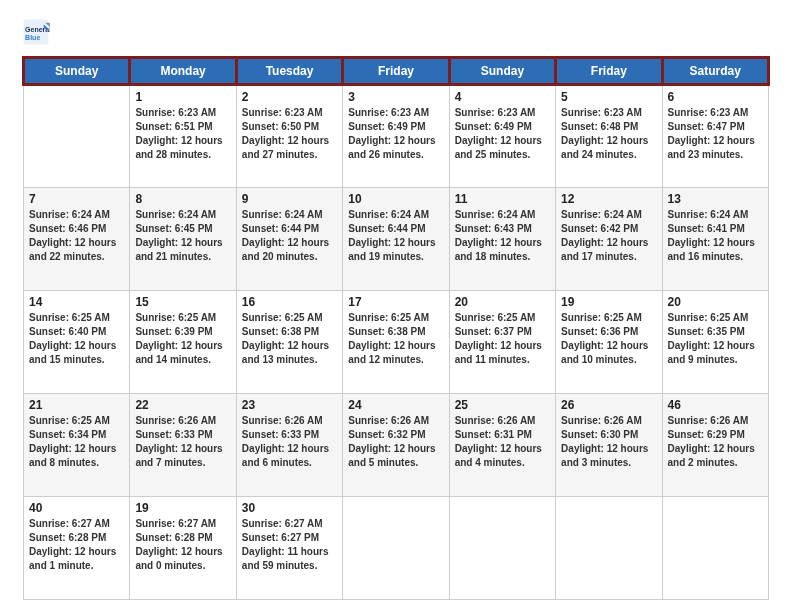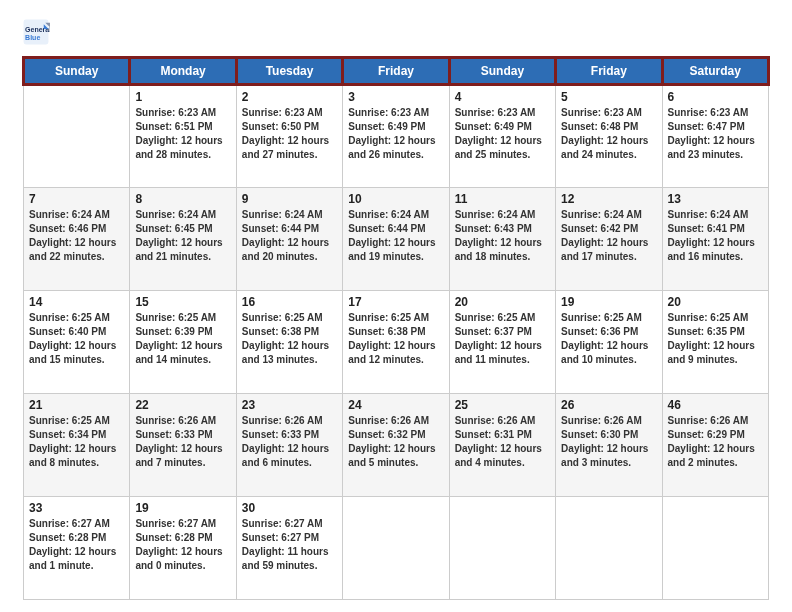--- a/index.html
+++ b/index.html
@@ -242,21 +242,21 @@
             <span class="day-num">26</span>
             <div class="cell-text">Sunrise: 6:26 AM<br>Sunset: 6:30 PM<br>Daylight: 12 hours and 3 minutes.</div>
           </td>
           <td>
             <span class="day-num">46</span>
             <div class="cell-text">Sunrise: 6:26 AM<br>Sunset: 6:29 PM<br>Daylight: 12 hours and 2 minutes.</div>
           </td>
         </tr>
         <tr class="row-white">
           <td>
-            <span class="day-num">33</span>
+            <span class="day-num">40</span>
             <div class="cell-text">Sunrise: 6:27 AM<br>Sunset: 6:28 PM<br>Daylight: 12 hours and 1 minute.</div>
           </td>
           <td>
             <span class="day-num">19</span>
             <div class="cell-text">Sunrise: 6:27 AM<br>Sunset: 6:28 PM<br>Daylight: 12 hours and 0 minutes.</div>
           </td>
           <td>
             <span class="day-num">30</span>
             <div class="cell-text">Sunrise: 6:27 AM<br>Sunset: 6:27 PM<br>Daylight: 11 hours and 59 minutes.</div>
           </td>

